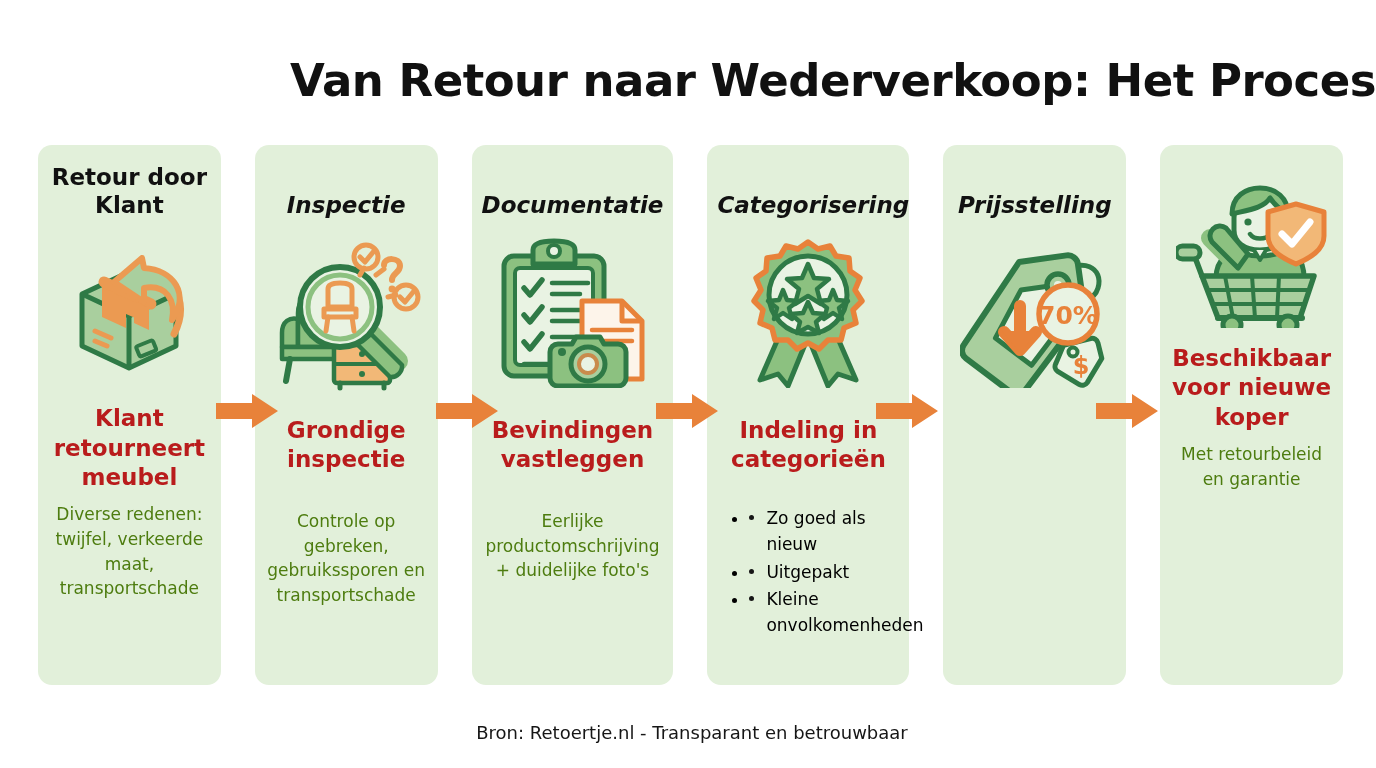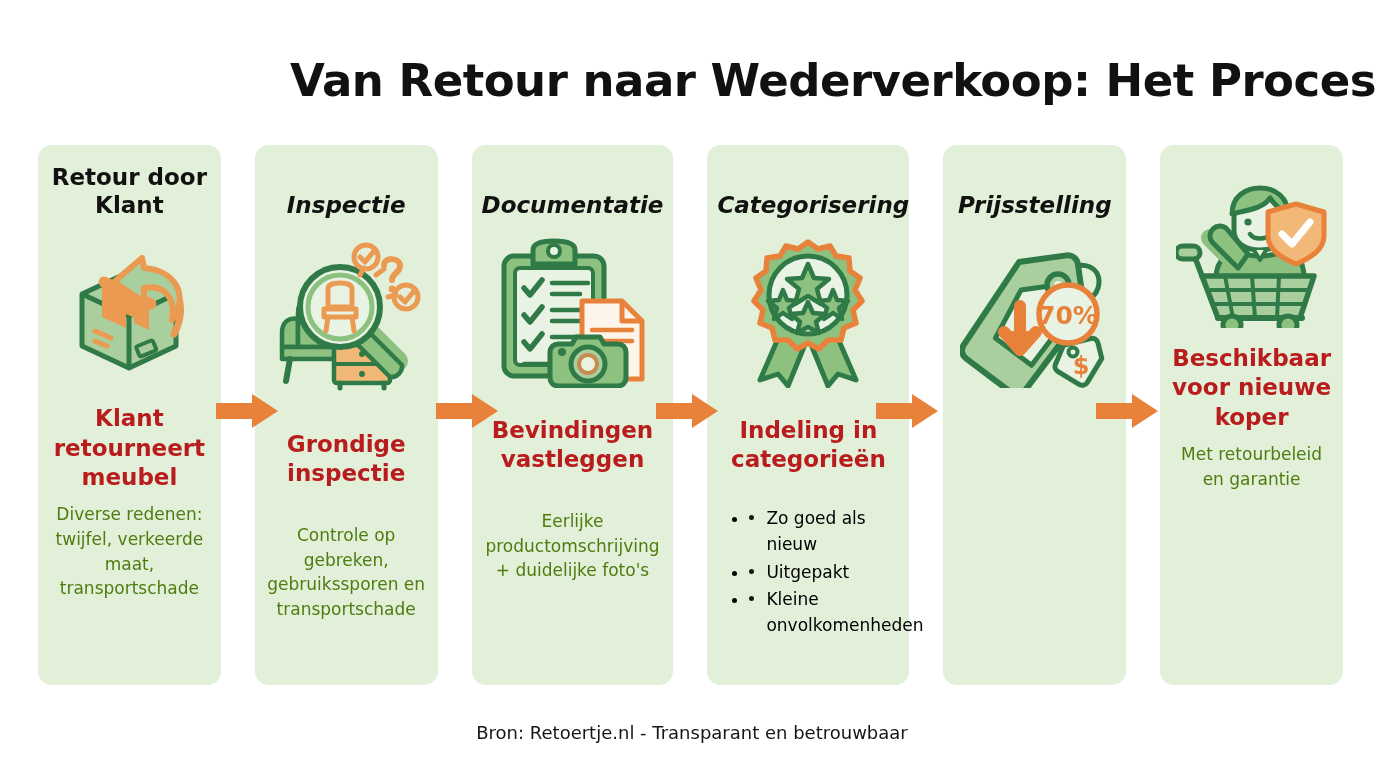--- a/index.html
+++ b/index.html
@@ -73,21 +73,21 @@
   .card-subtitle {
     font-size: 23px;
     font-weight: 700;
     color: #b91c1c;
     text-align: center;
     line-height: 1.28;
     width: 100%;
     padding: 0 2px;
   }
   .sub-pad-top-0 { margin-top: 4px; }
-  .sub-pad-top-1 { margin-top: 30px; }
+  .sub-pad-top-1 { margin-top: 16px; }
   .sub-pad-top-2 { margin-top: 16px; }
 
   .card-desc {
     font-size: 17px;
     color: #4d7c0f;
     text-align: center;
     line-height: 1.45;
     width: 100%;
     padding: 0 4px;
     margin-top: 10px;

